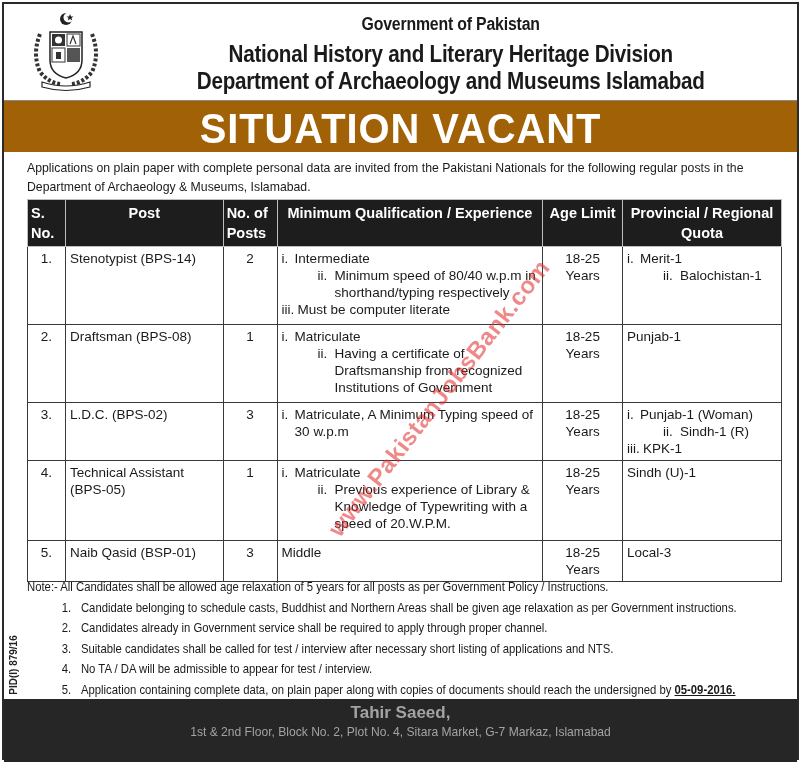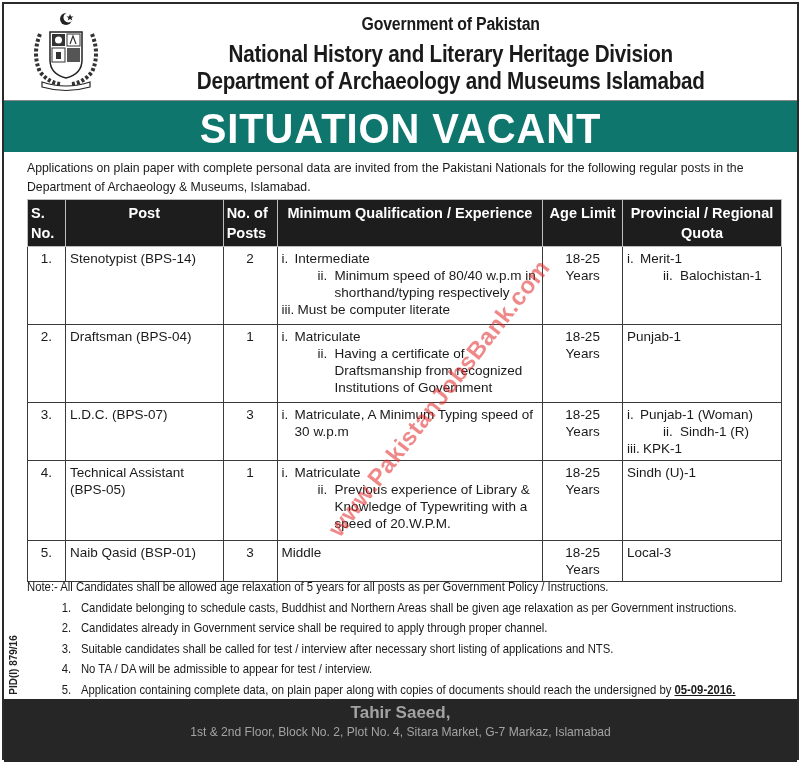--- a/index.html
+++ b/index.html
@@ -8,21 +8,21 @@
 
   .ad { position: absolute; left: 2px; top: 2px; width: 797px; height: 758px; border: 2px solid #2a2a2a; }
 
   .header { position: absolute; left: 0; top: 0; width: 100%; height: 96px; }
   .emblem { position: absolute; left: 22px; top: 6px; width: 80px; height: 84px; }
   .hdr-line1 { position: absolute; left: 0; width: 100%; top: 10px; text-align: center; padding-left: 100px; font-weight: bold; font-size: 18px; letter-spacing: -0.2px; transform: scaleX(0.88); transform-origin: 448px 0; }
   .hdr-line2, .hdr-line3 { position: absolute; left: 0; width: 100%; text-align: center; padding-left: 100px; font-weight: bold; font-size: 24px; transform: scaleX(0.86); transform-origin: 448px 0; letter-spacing: -0.3px; }
   .hdr-line2 { top: 36px; }
   .hdr-line3 { top: 63px; }
 
-  .banner { position: absolute; left: 0; top: 96px; width: 100%; height: 52px; background: #0f766e; border-top: 1px solid #888; }
+  .banner { position: absolute; left: 0; top: 96px; width: 100%; height: 52px; background: #a16207; border-top: 1px solid #888; }
   .banner-title { position: absolute; left: 0; width: 100%; top: 4px; text-align: center; color: #ffffff; font-weight: bold; font-size: 42px; letter-spacing: 1px; transform: scaleX(0.95); }
 
   .intro { position: absolute; left: 23px; top: 154px; width: 760px; font-size: 13.2px; line-height: 19px; transform: scaleX(0.93); transform-origin: 0 0; width: 815px; }
 
   table.posts { position: absolute; left: 23px; top: 195px; width: 755px; border-collapse: collapse; font-size: 13.5px; }
   table.posts th { background: #1d1d1d; color: #fff; font-weight: bold; font-size: 14.5px; line-height: 20px; padding: 3px 3px; border: 1px solid #bdbdbd; vertical-align: top; }
   table.posts td { border: 1px solid #3a3a3a; vertical-align: top; padding: 3px 4px; line-height: 17px; }
   th.c-sno { width: 38px; text-align: left; padding-left: 6px; }
   th.c-post { width: 158px; }
   th.c-num { width: 54px; text-align: left; }
@@ -130,42 +130,42 @@
               <span class="tx">Merit-1</span>
             </div>
             <div class="li">
               <span class="mk w2">ii.</span>
               <span class="tx">Balochistan-1</span>
             </div>
           </td>
         </tr>
         <tr style="height: 78px;">
           <td class="sno">2.</td>
-          <td class="post">Draftsman (BPS-04)</td>
+          <td class="post">Draftsman (BPS-08)</td>
           <td class="num">1</td>
           <td class="qual">
             <div class="li">
               <span class="mk">i.</span>
               <span class="tx">Matriculate</span>
             </div>
             <div class="li">
               <span class="mk w2">ii.</span>
               <span class="tx">Having a certificate of Draftsmanship from recognized Institutions of Government</span>
             </div>
           </td>
           <td class="age" style="white-space: normal; word-spacing: 40px;">18-25 Years</td>
           <td class="quota">
             <div class="li">
               <span class="tx">Punjab-1</span>
             </div>
           </td>
         </tr>
         <tr style="height: 54px;">
           <td class="sno">3.</td>
-          <td class="post">L.D.C. (BPS-07)</td>
+          <td class="post">L.D.C. (BPS-02)</td>
           <td class="num">3</td>
           <td class="qual">
             <div class="li">
               <span class="mk">i.</span>
               <span class="tx">Matriculate, A Minimum Typing speed of 30 w.p.m</span>
             </div>
           </td>
           <td class="age" style="white-space: normal; word-spacing: 40px;">18-25 Years</td>
           <td class="quota">
             <div class="li">

